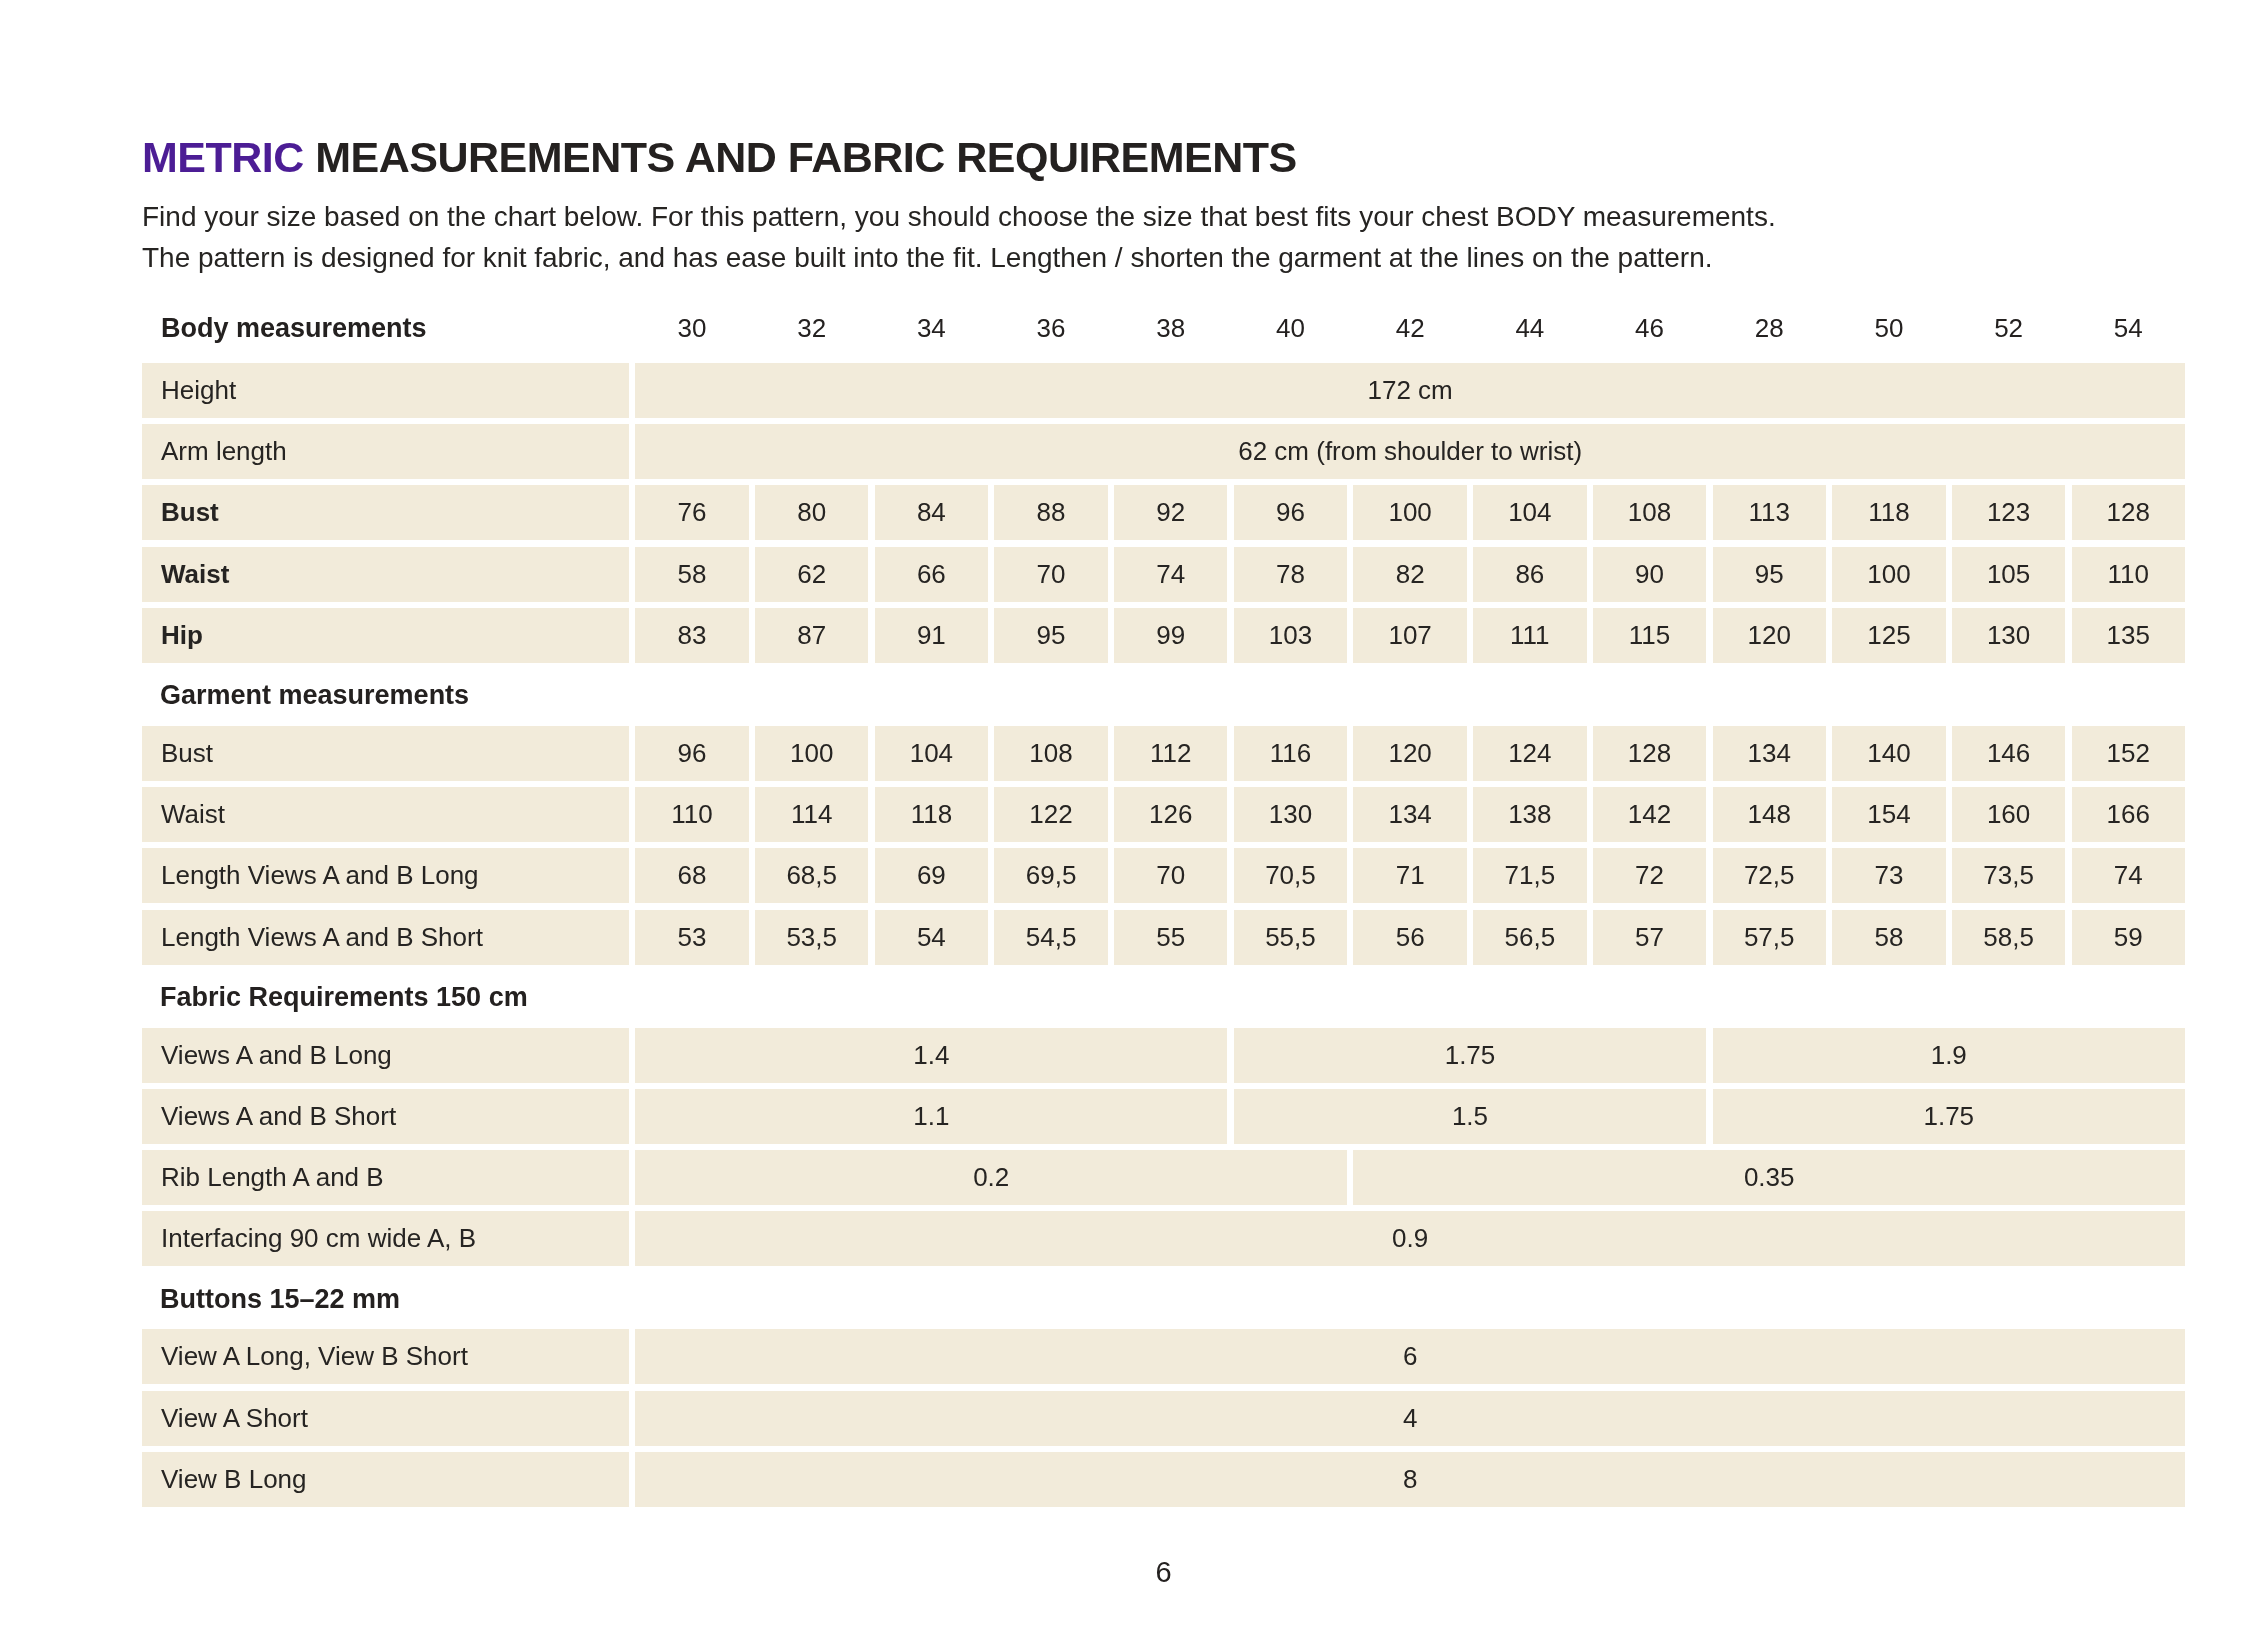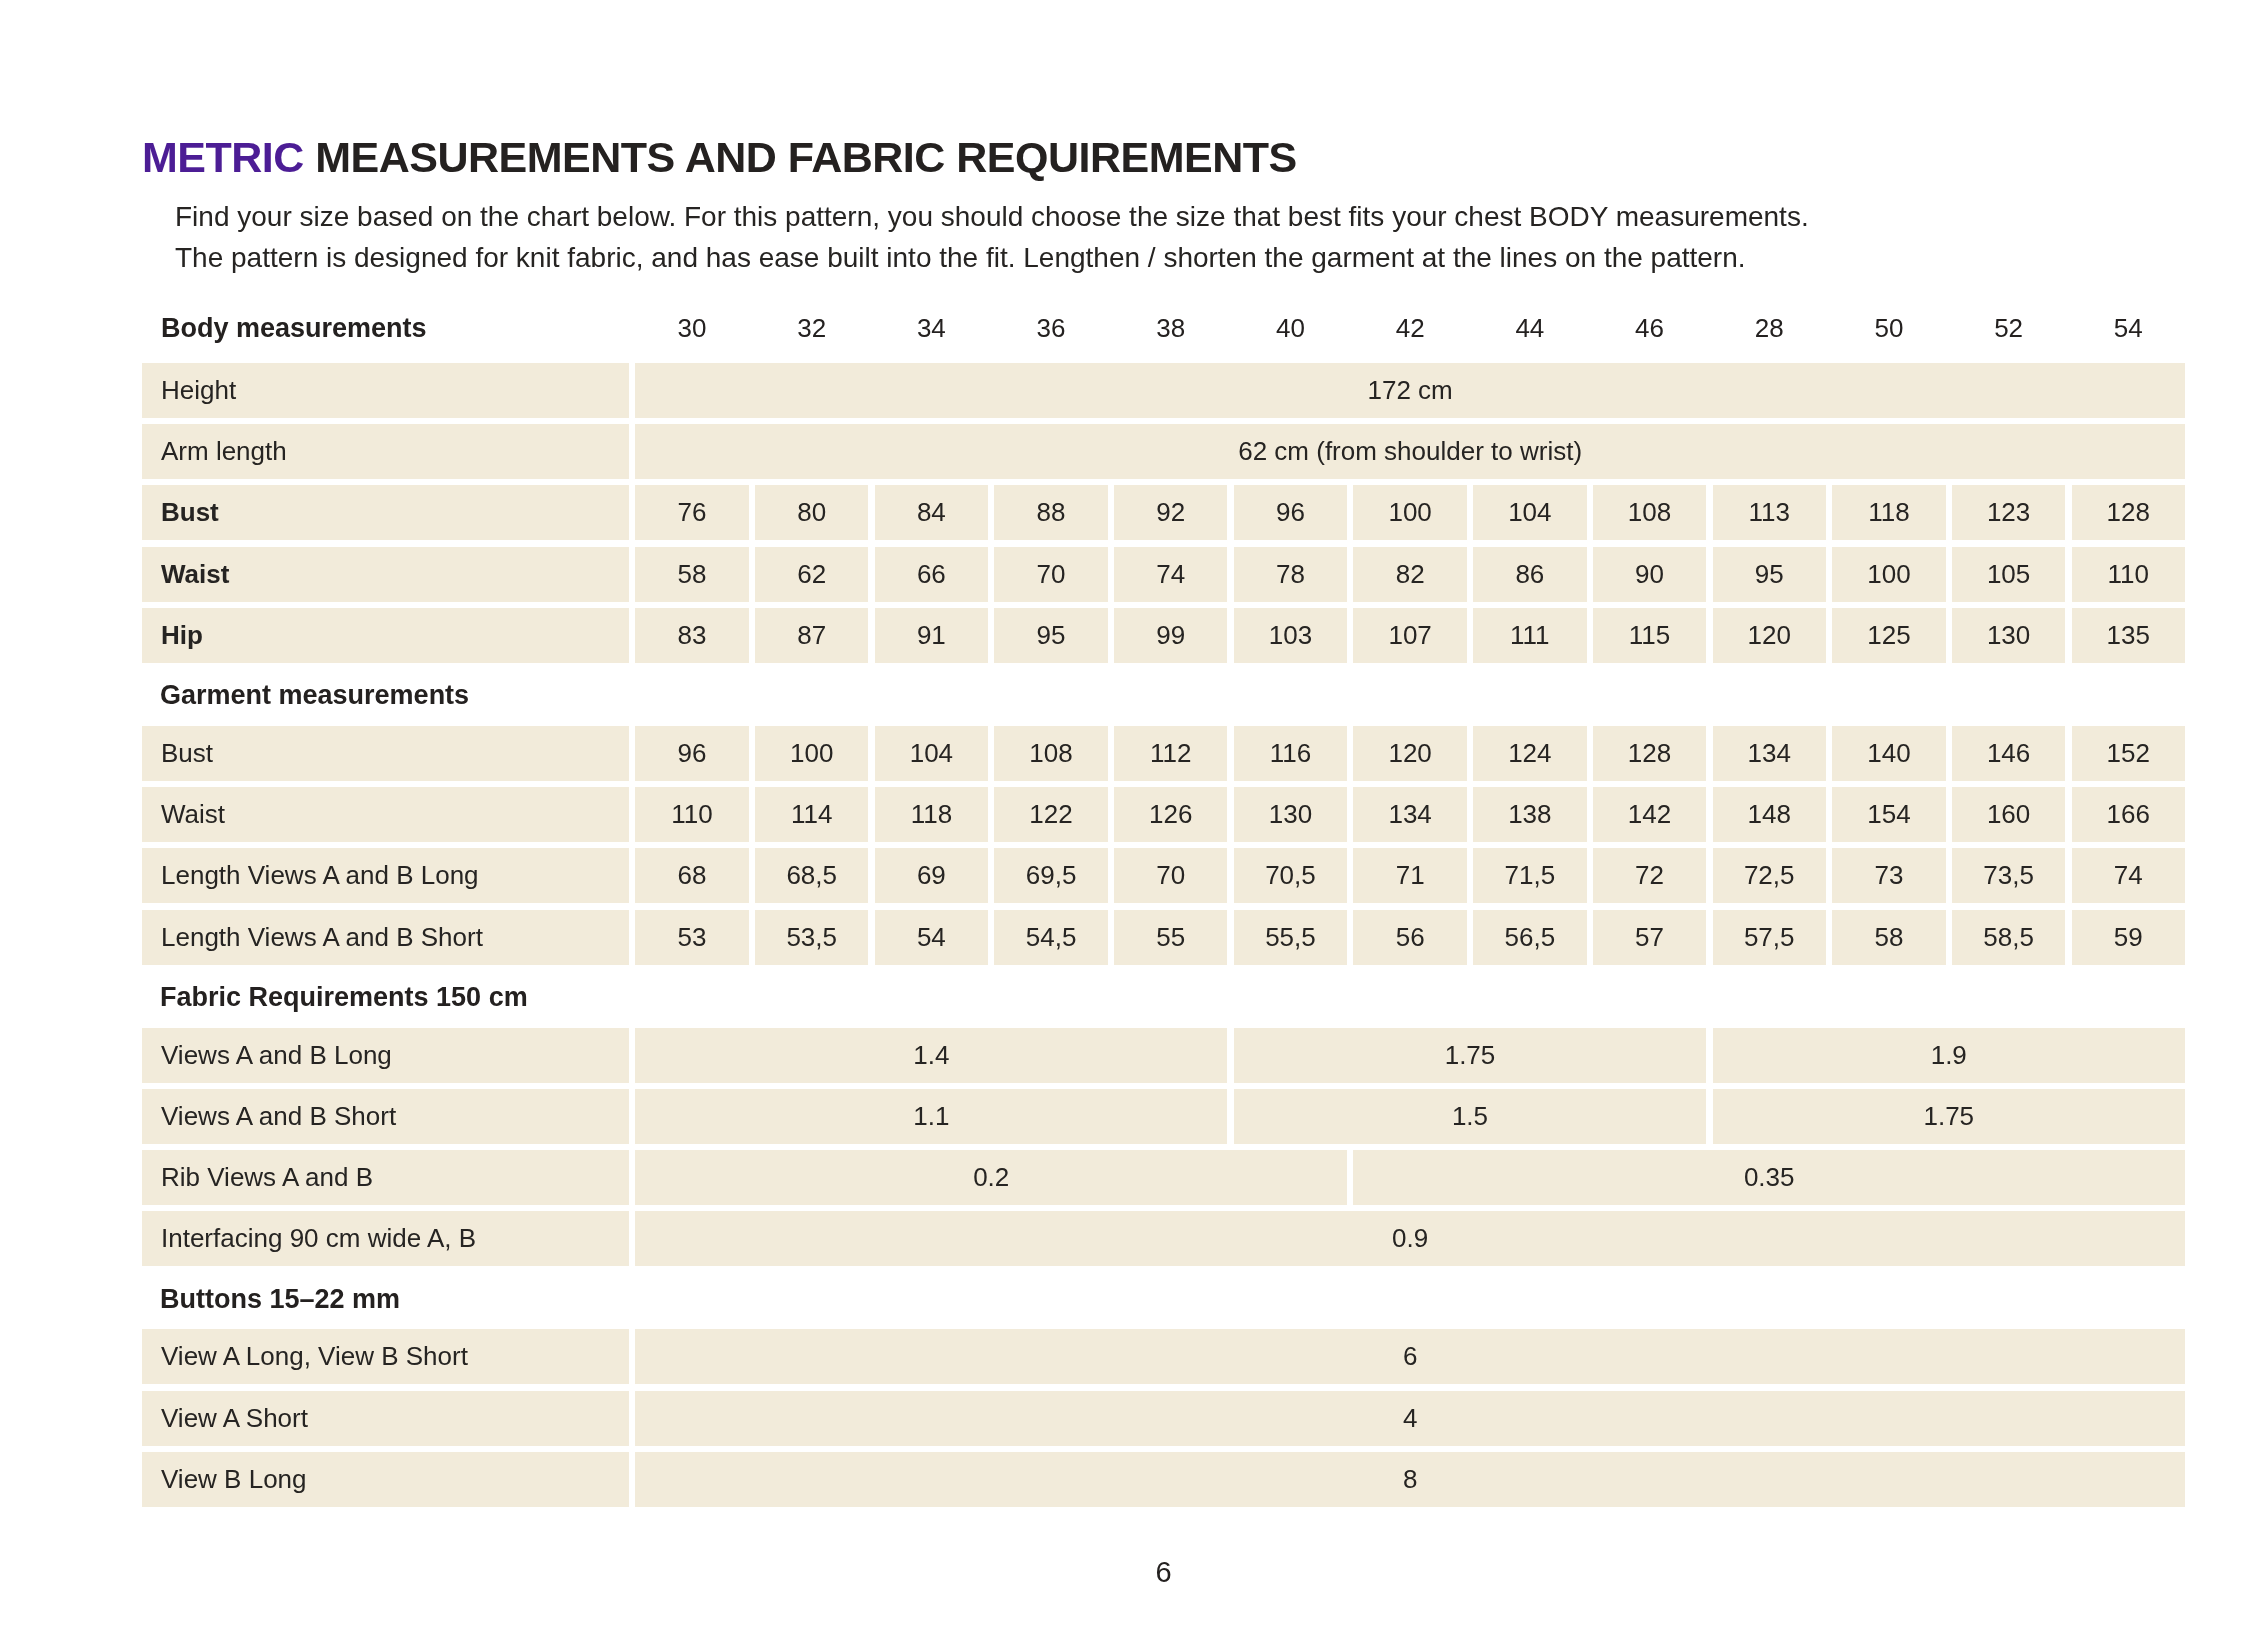--- a/index.html
+++ b/index.html
@@ -19,21 +19,20 @@
     color: #242120;
     white-space: nowrap;
   }
   h1.title .accent { color: #4c1d95; }
 
   .intro {
     margin-top: 15.4px;
     font-size: 28px;
     line-height: 1.44;
     color: #262422;
-    margin-left: 33px;
   }
 
   .size-table { margin-top: 29px; }
 
   .trow {
     display: grid;
     grid-template-columns: 487px repeat(13, 1fr);
     column-gap: 6.3px;
     margin-bottom: 6.3px;
   }
@@ -237,21 +236,21 @@
         <div class="cell num" style="grid-column: span 4;">1.75</div>
         <div class="cell num" style="grid-column: span 4;">1.9</div>
       </div>
       <div class="trow">
         <div class="cell label">Views A and B Short</div>
         <div class="cell num" style="grid-column: span 5;">1.1</div>
         <div class="cell num" style="grid-column: span 4;">1.5</div>
         <div class="cell num" style="grid-column: span 4;">1.75</div>
       </div>
       <div class="trow">
-        <div class="cell label">Rib Views A and B</div>
+        <div class="cell label">Rib Length A and B</div>
         <div class="cell num" style="grid-column: span 6;">0.2</div>
         <div class="cell num" style="grid-column: span 7;">0.35</div>
       </div>
       <div class="trow">
         <div class="cell label">Interfacing 90 cm wide A, B</div>
         <div class="cell num" style="grid-column: span 13;">0.9</div>
       </div>
       <div class="section-title">Buttons 15–22 mm</div>
       <div class="trow">
         <div class="cell label">View A Long, View B Short</div>

